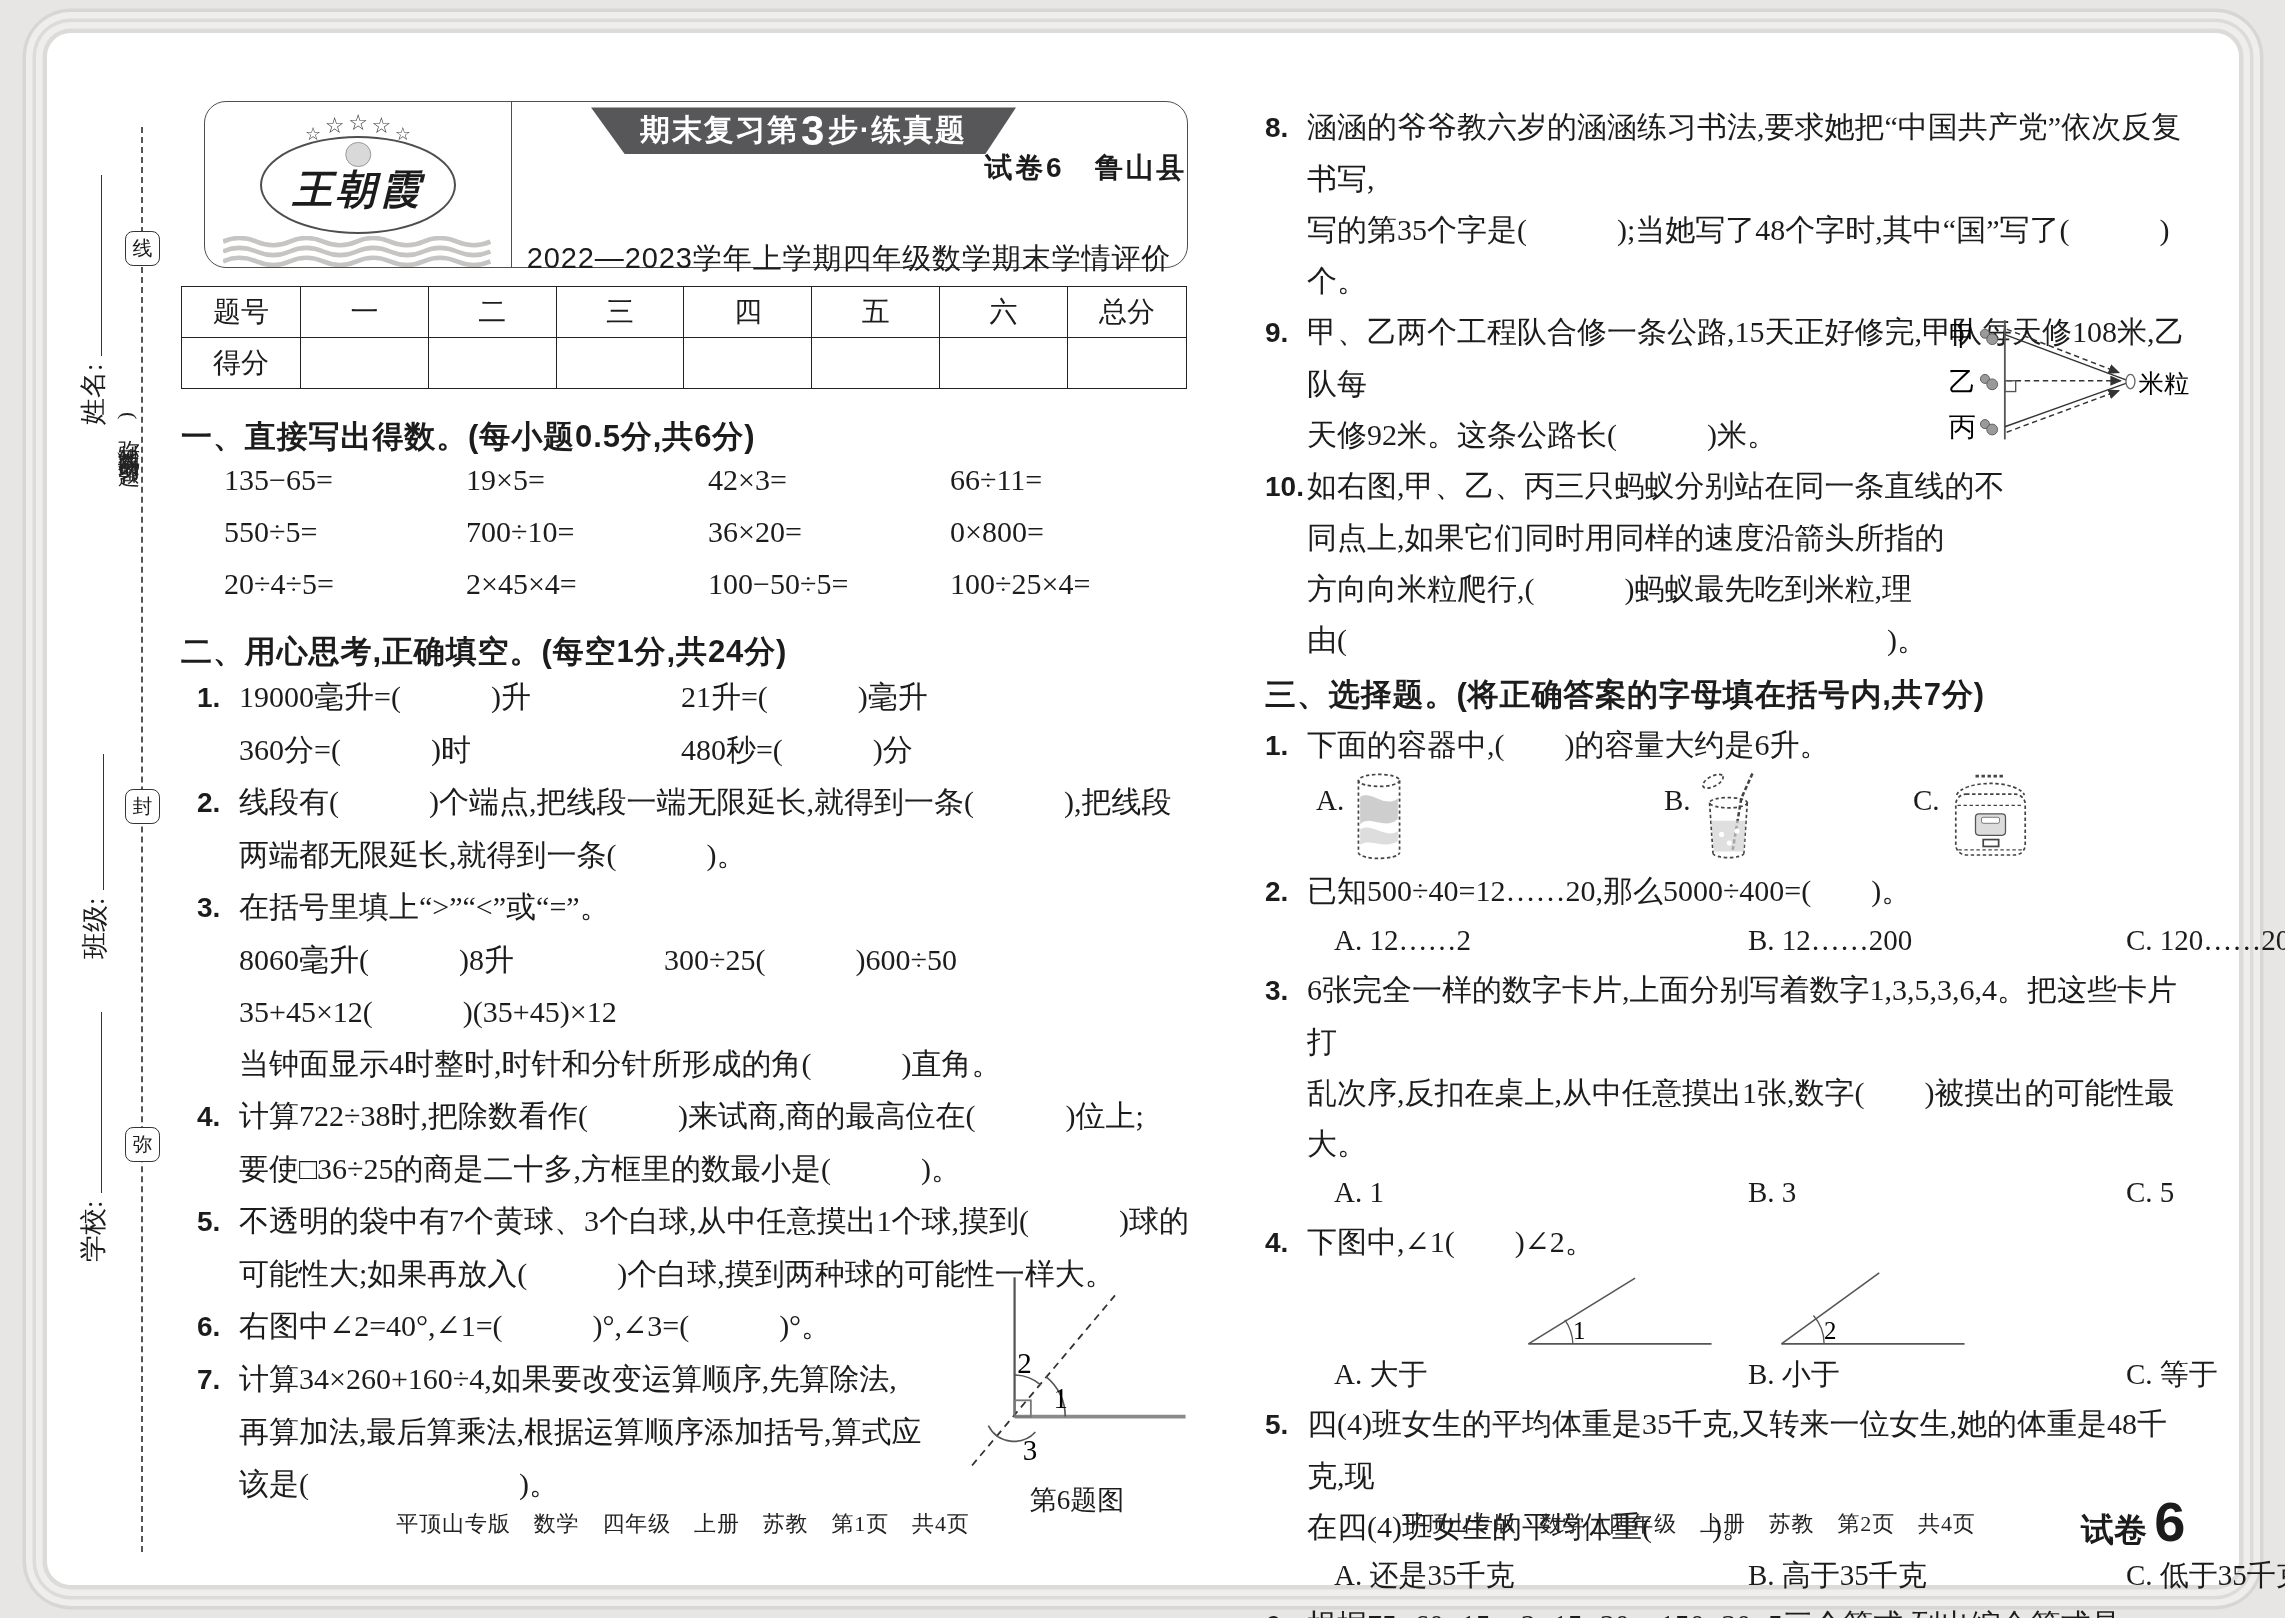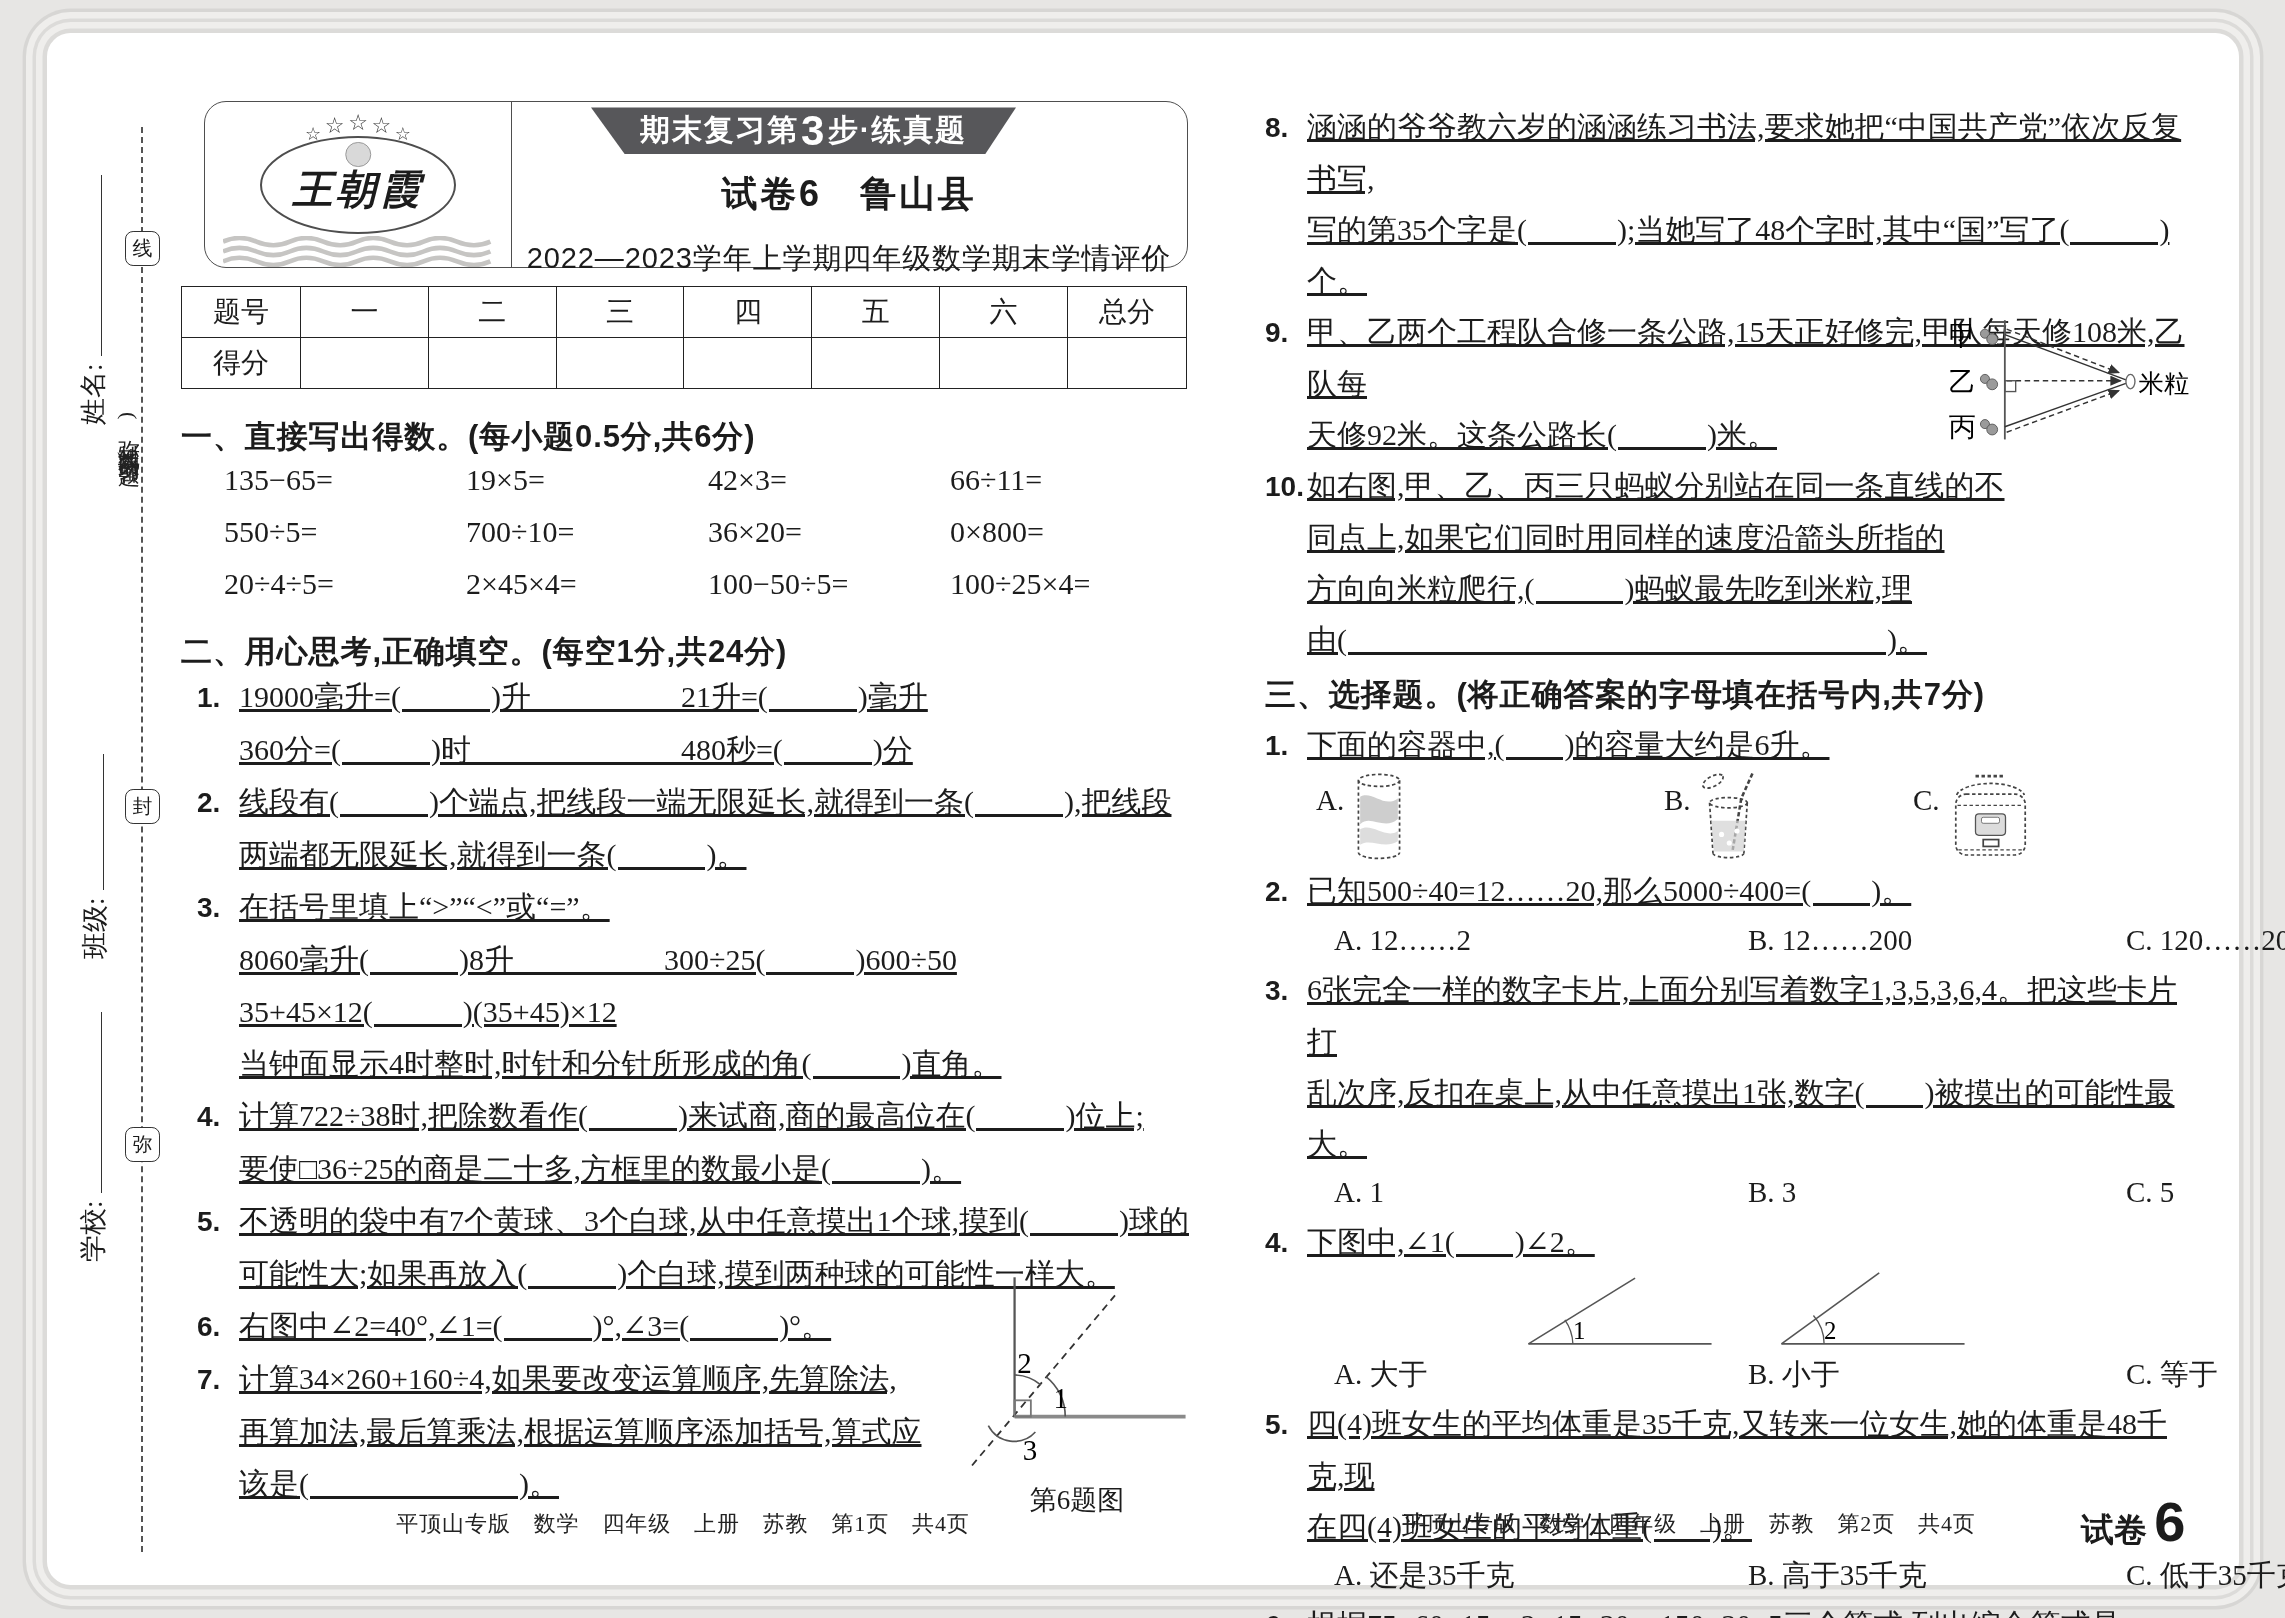--- a/index.html
+++ b/index.html
@@ -55,22 +55,22 @@
   .head-right{position:absolute;left:306px;top:0;right:0;bottom:0;padding-left:32px;}
   .banner{
     position:absolute;top:5.4px;left:80px;width:425px;height:47px;background:#57575a;color:#fff;
     display:flex;align-items:center;justify-content:center;
     font-family:"Liberation Sans","DejaVu Sans",sans-serif;font-weight:bold;font-size:30px;
     clip-path:polygon(0 0,100% 0,calc(100% - 31px) 100%,34px 100%);
     letter-spacing:1.8px;
   }
   .banner .step-num{font-size:42px;margin:0 1.8px;}
   .title{
-    position:absolute;top:68px;left:0;right:0;text-align:center;
-    font-family:"Liberation Sans","DejaVu Sans",sans-serif;font-weight:bold;font-size:36px;letter-spacing:2.7px;
+    position:absolute;top:47px;left:0;right:0;text-align:right;
+    font-family:"Liberation Sans","DejaVu Sans",sans-serif;font-weight:bold;font-size:28px;letter-spacing:2.7px;
   }
   .subtitle{
     position:absolute;top:109px;left:0;right:0;text-align:center;
     font-family:"Liberation Sans","DejaVu Sans",sans-serif;font-weight:400;font-size:29px;letter-spacing:0.9px;margin-top:28px;
   }
   
   table.score{position:absolute;left:181px;top:286px;width:1006px;border-collapse:collapse;table-layout:fixed;
     font-size:28px;text-align:center;}
   table.score td{border:1.8px solid #222;height:48px;}
   table.score tr td:first-child{width:116px;}
@@ -80,21 +80,21 @@
   #sec1-head{left:181px;top:416px;}
   #sec2-head{left:181px;top:631px;}
   .calc-grid{
     position:absolute;left:224px;top:454px;width:961px;
     display:grid;grid-template-columns:242px 242px 242px 1fr;grid-auto-rows:52px;
     font-size:30px;align-items:center;
   }
   .qlist{position:absolute;font-size:30px;}
   #sec2-list{left:197px;top:671px;width:999px;}
   #sec2-list .ql{line-height:52px;}
-  .q{padding-left:42px;text-decoration:underline;}
+  .q{padding-left:42px;}
   .qn{
     display:inline-block;width:42px;margin-left:-42px;
     font-family:"Liberation Sans","DejaVu Sans",sans-serif;font-weight:bold;font-size:28px;
   }
   
   .fig6{position:absolute;left:963px;top:1270px;width:228px;text-align:center;}
   .fig6 .cap{font-size:27px;margin-top:1.8px;}
   
   #right-col{position:absolute;left:1265px;top:101px;width:921px;font-size:30px;}
   #right-col .ql{line-height:51px;}

